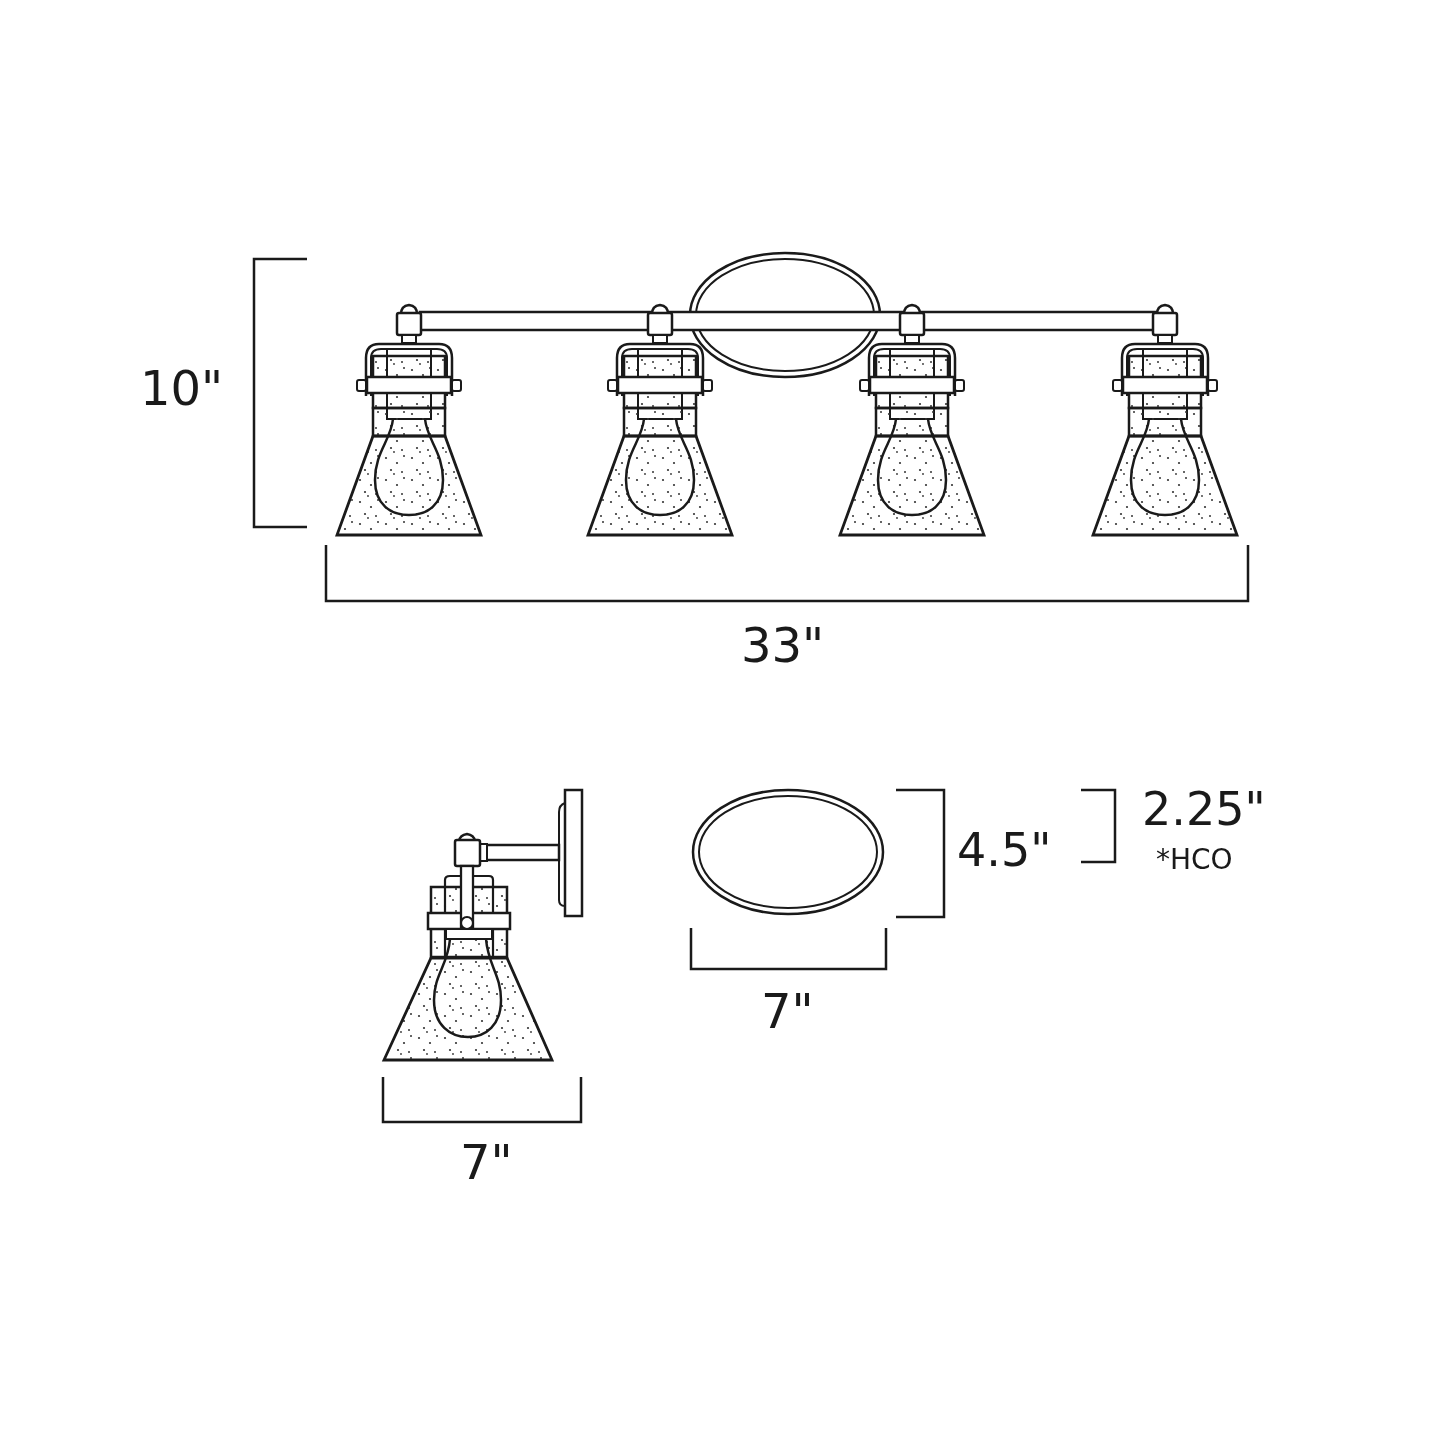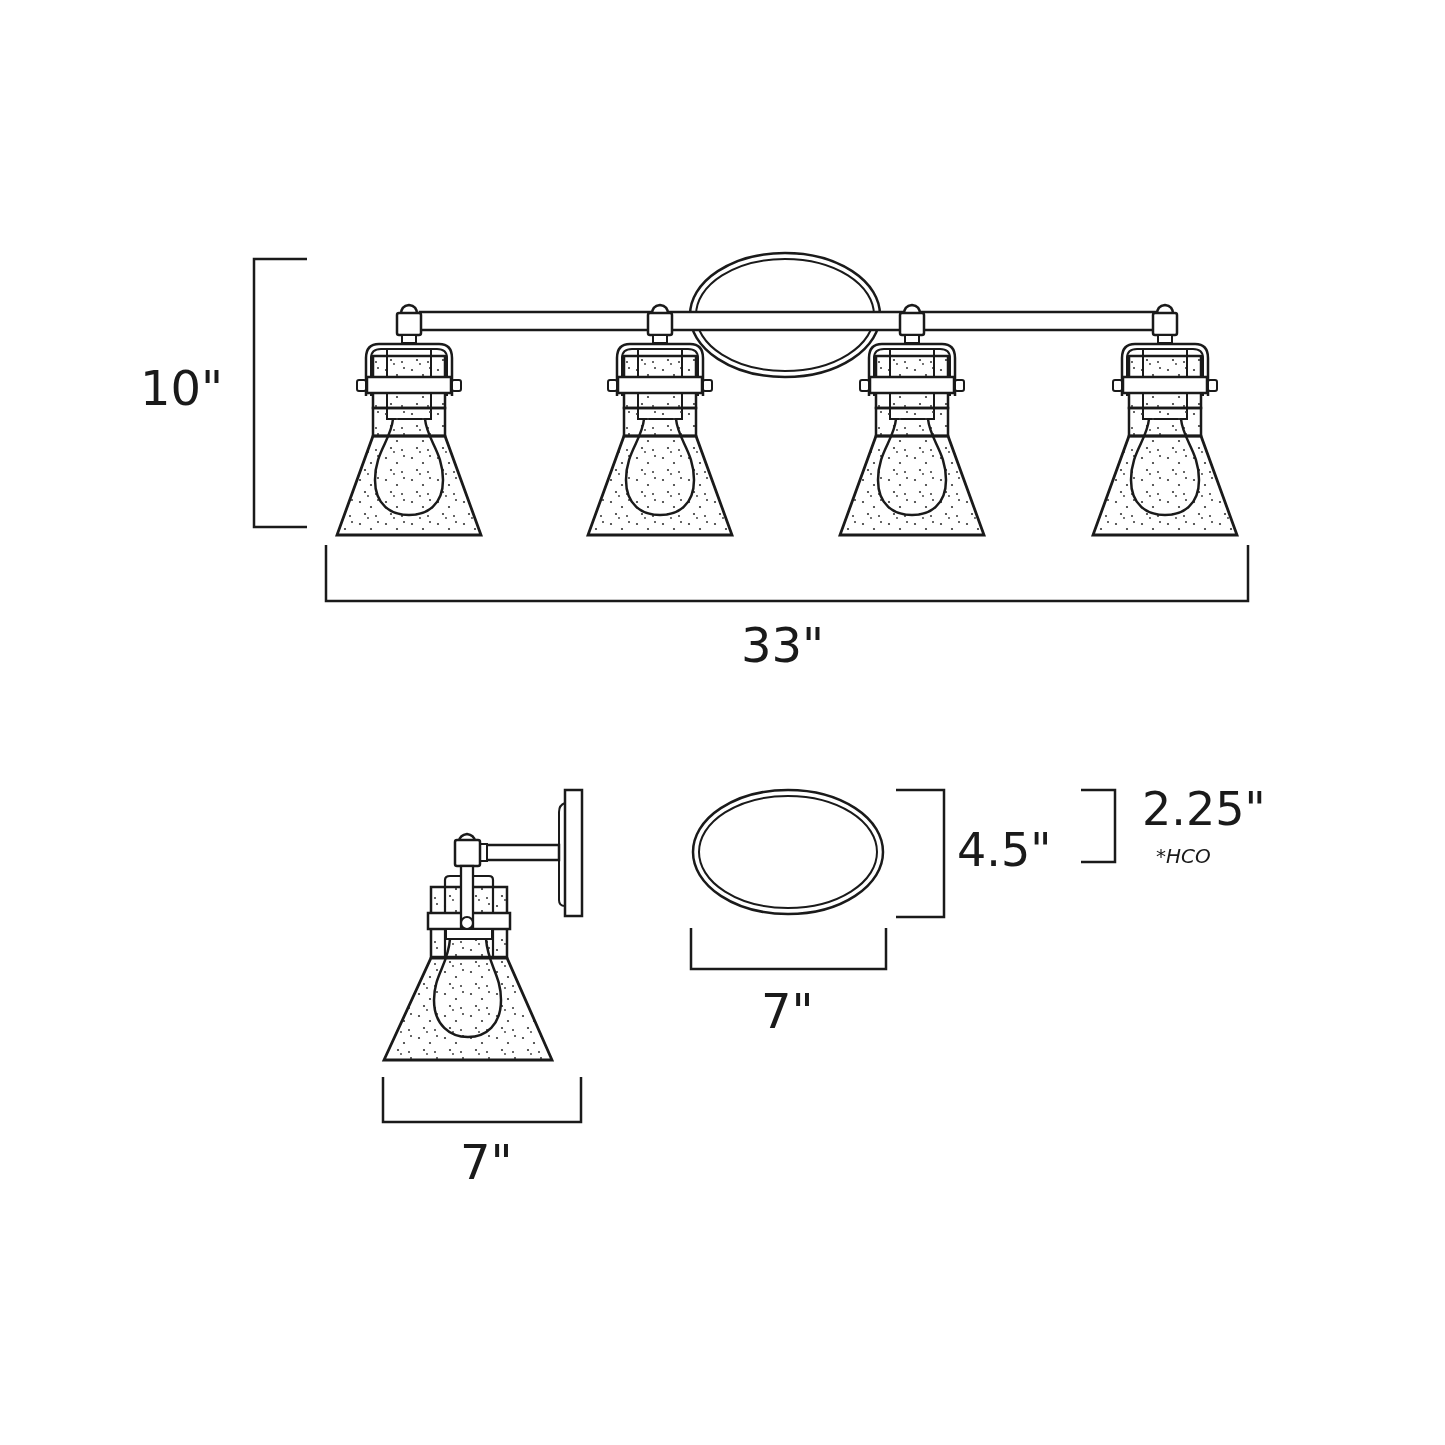--- a/index.html
+++ b/index.html
@@ -7,21 +7,21 @@
     #stage { position: absolute; left: 0; top: 0; width: 1445px; height: 1445px; }
     .dim-label {
       position: absolute;
       font-family: "DejaVu Sans", sans-serif;
       color: #1a1a1a;
       white-space: nowrap;
       line-height: 1;
     }
     .big { font-size: 48px; }
     .med { font-size: 46px; }
-    .small { font-size: 20px; font-style: italic; }
+    .small { font-size: 28px; }
   </style>
 </head>
 <body>
 
 <div id="stage">
   <svg width="1445" height="1445" viewBox="0 0 1445 1445" xmlns="http://www.w3.org/2000/svg">
     <defs>
       <pattern id="seed" width="26" height="22" patternUnits="userSpaceOnUse">
         <circle cx="3" cy="4" r="1.1" fill="#333"></circle>
         <circle cx="14" cy="9" r="1.1" fill="#333"></circle>

